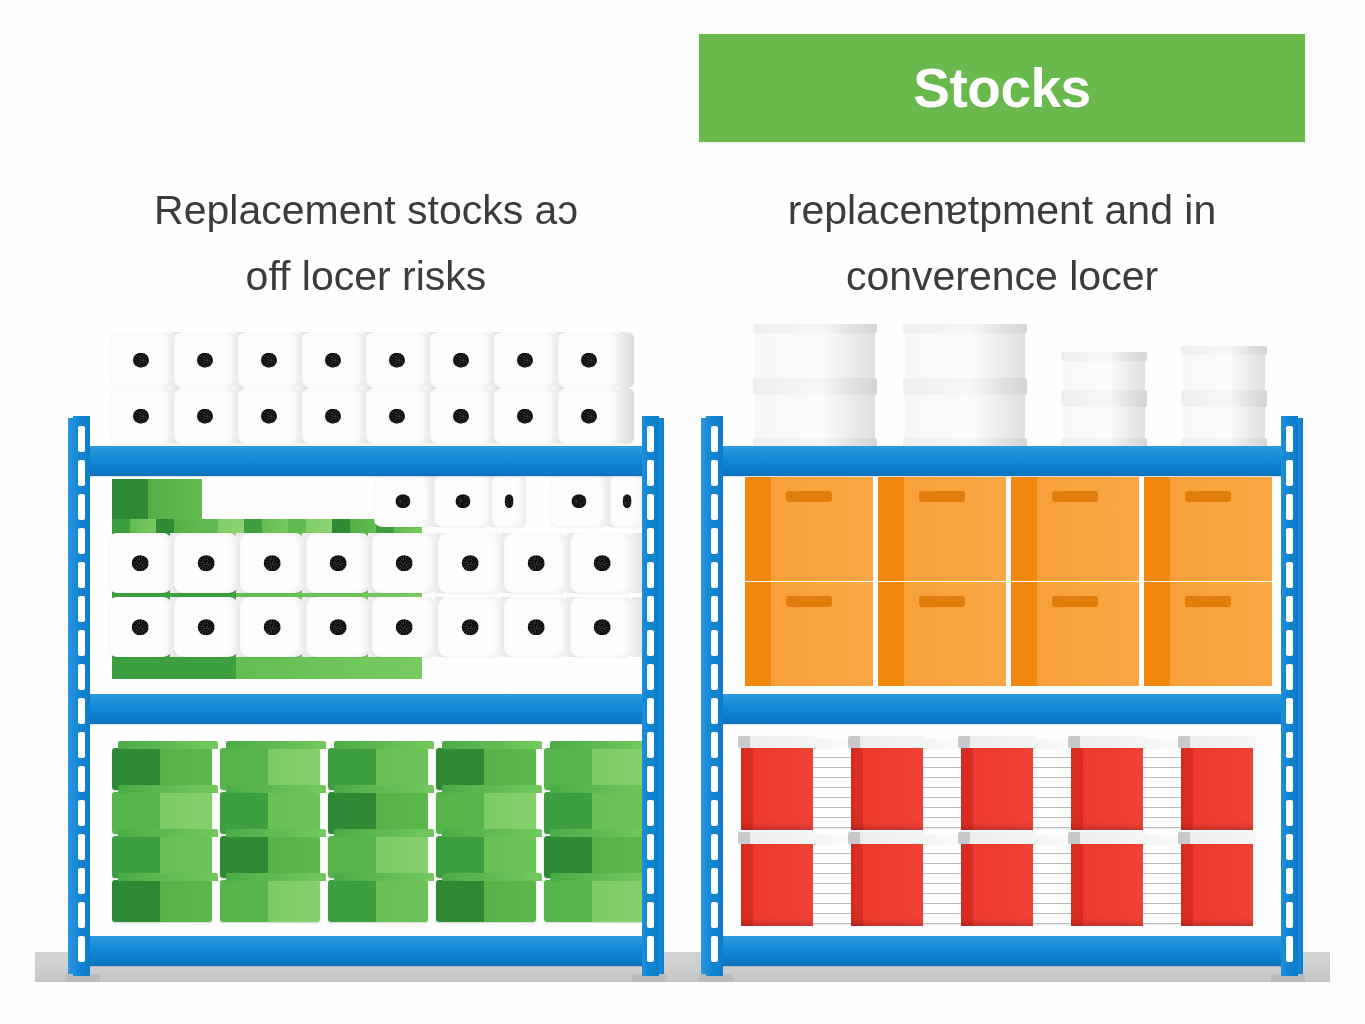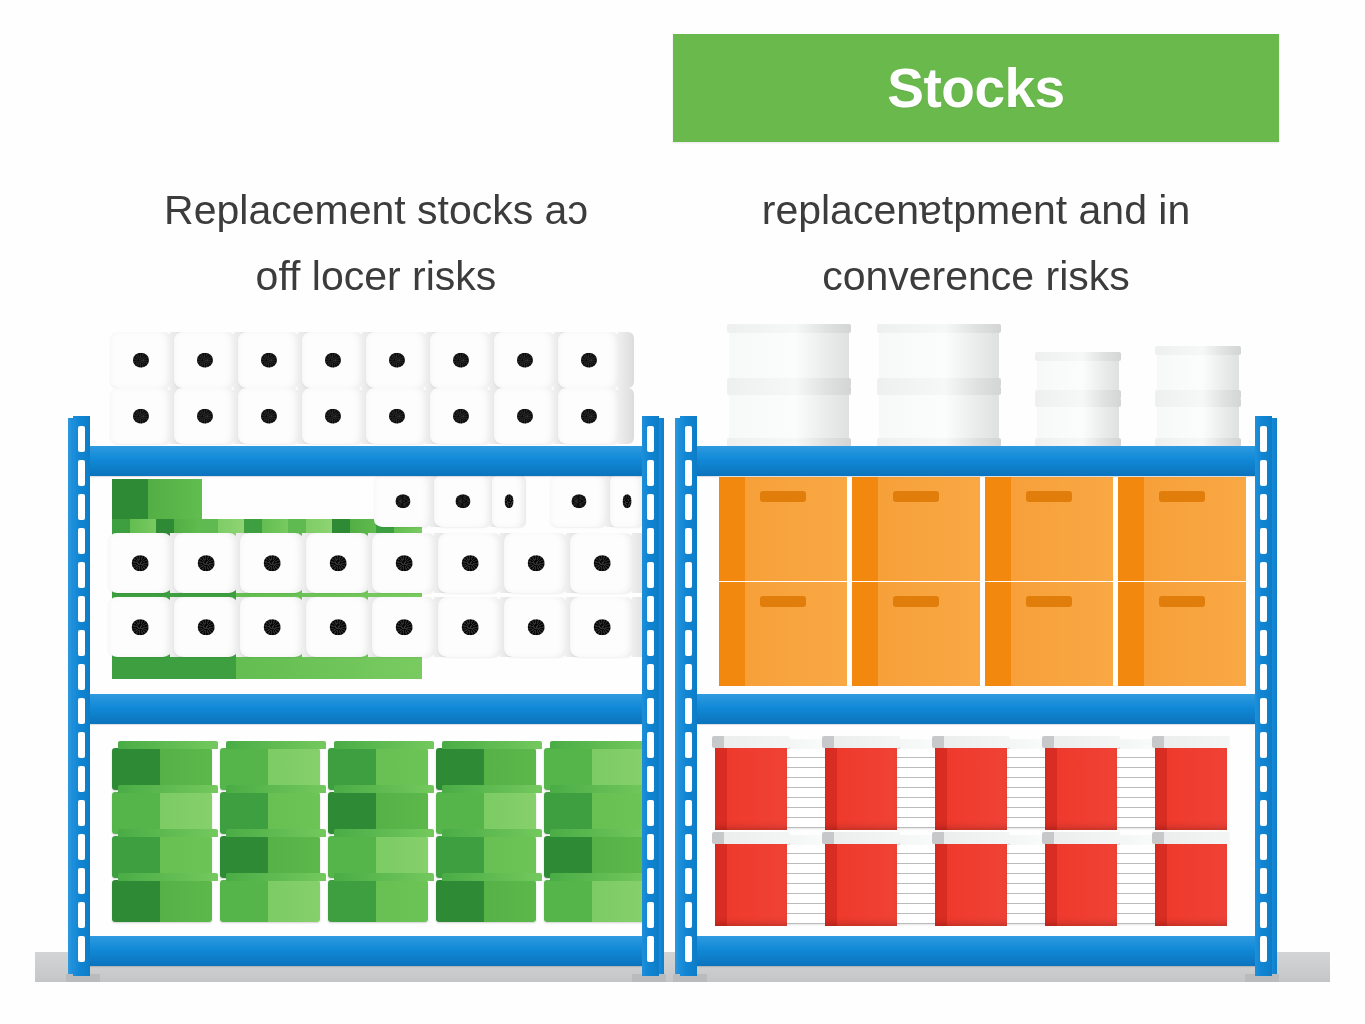--- a/index.html
+++ b/index.html
@@ -19,21 +19,21 @@
   .floor {
     position: absolute;
     left: 35px; bottom: 42px;
     width: 1295px; height: 30px;
     background: linear-gradient(180deg,#d2d4d5 0%, #cacccd 60%, #c3c5c6 100%);
   }
 
   
   .panel { position: absolute; top: 0; height: 1024px; }
   .panel-left  { left: 0px;   width: 683px; }
-  .panel-right { left: 657px; width: 682px; }
+  .panel-right { left: 683px; width: 682px; }
 
   
   .header-bar {
     position: absolute;
     top: 34px; height: 108px;
     background: #69b94d;
     display: flex; align-items: center; justify-content: center;
     box-shadow: 0 1px 2px rgba(0,0,0,0.10);
   }
   .panel-left  .header-bar { left: 66px;  width: 600px; }
@@ -51,21 +51,21 @@
   .subtitle {
     position: absolute;
     top: 178px;
     text-align: center;
     color: #3c3c3c;
     font-size: 41px;
     line-height: 1.6;
     font-weight: 400;
     white-space: pre-line;
   }
-  .panel-left  .subtitle { left: 76px;  width: 600px; }
+  .panel-left  .subtitle { left: 66px;  width: 600px; }
   .panel-right .subtitle { left: 16px;  width: 606px; }
 
   
   .rack { position: absolute; }
   .panel-left  .rack { left: 66px;  top: 416px; width: 600px; height: 560px; }
   .panel-right .rack { left: 16px;  top: 416px; width: 606px; height: 560px; }
 
   
   .upright {
     position: absolute;
@@ -489,21 +489,21 @@
     </div>
   </section>
 
   <section class="panel panel-right">
 
     <div class="header-bar">
       <span class="header-title">Stocks</span>
     </div>
 
     <div class="subtitle">replacenɐtpment and in
-converence risks</div>
+converence locer</div>
 
     <div class="rack">
 
       <div class="bay-top" id="R-top">
           <div class="wbox" style="left: 22px; top: 60px; width: 120px; height: 60px;">
             <div class="body"></div>
             <div class="rim" style="top: 0px;"></div>
             <div class="rim" style="top: 52px;"></div>
           </div>
           <div class="wbox" style="left: 22px; top: -2px; width: 120px; height: 62px;">

